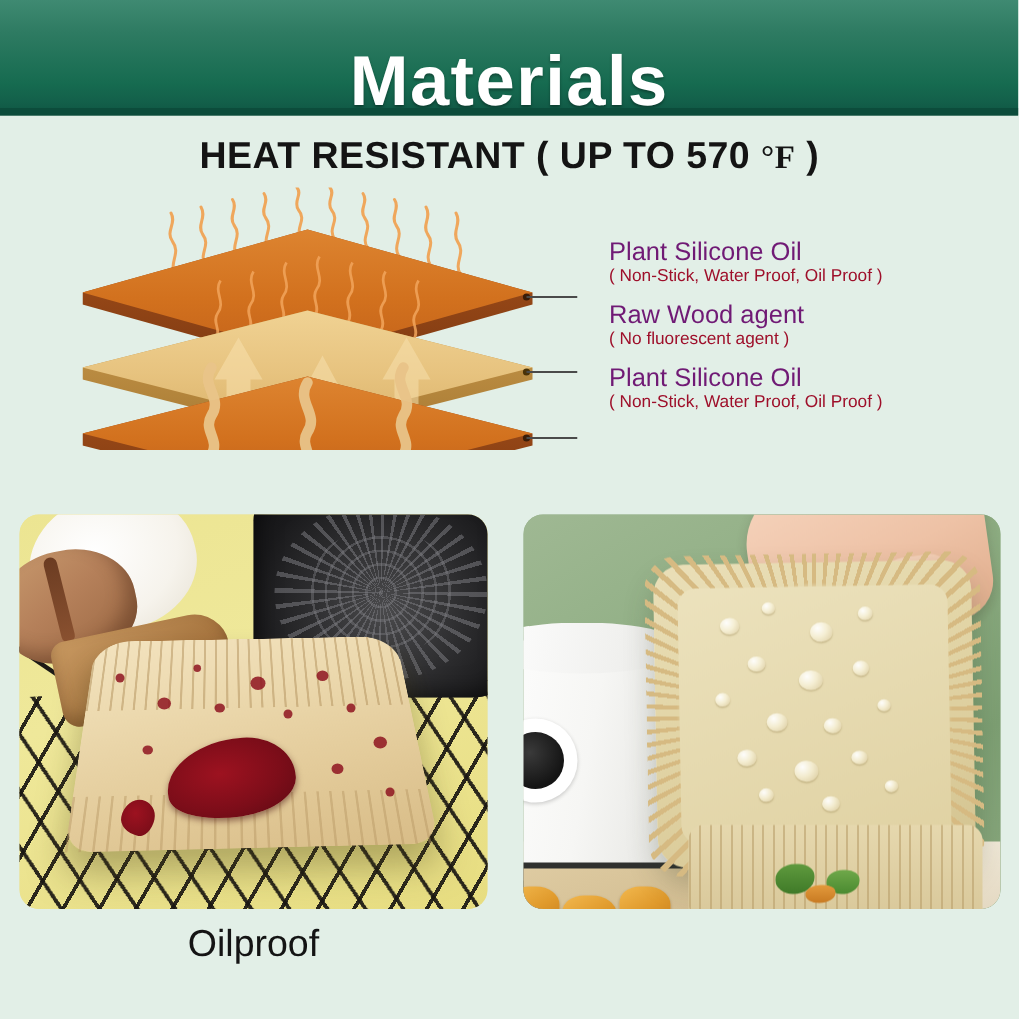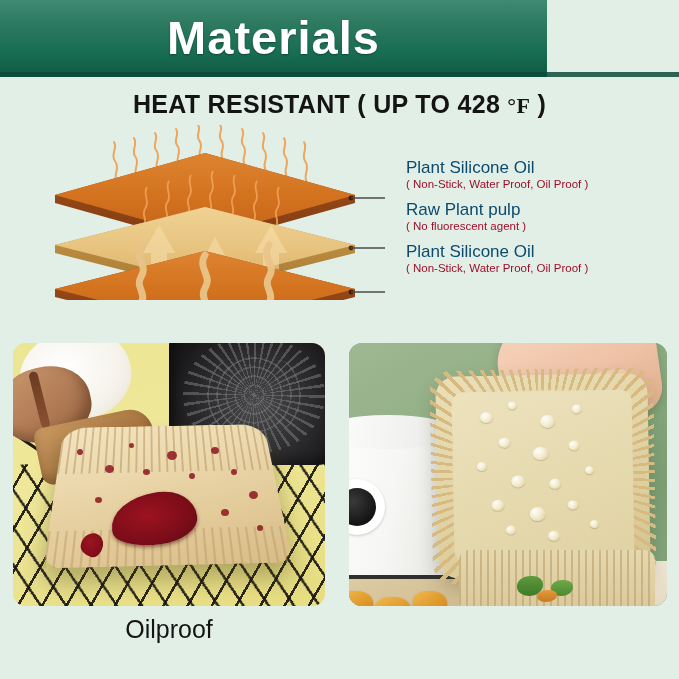--- a/index.html
+++ b/index.html
@@ -6,23 +6,23 @@
   body{
     width:679px;height:679px;overflow:hidden;
     background:#e2efe7;
     font-family:"Liberation Sans", sans-serif;
     position:relative;
   }
   #page{position:relative;width:679px;height:679px;background:#e2efe7;overflow:hidden;}
 
   
   .header{
-    position:absolute;left:0;top:0;width:547px;height:77px;
+    position:absolute;left:0;top:0;width:679px;height:77px;
     background:linear-gradient(to bottom,#3f8a72 0%, #2e7b62 28%, #166b50 72%, #13604a 88%, #0f5542 100%);
-    display:flex;align-items:center;justify-content:center;
+    display:flex;align-items:flex-end;justify-content:center;
   }
   .header .title{
     color:#ffffff;font-size:47px;font-weight:700;letter-spacing:1px;
     line-height:1;margin-top:-2px;
     text-shadow:0 1px 2px rgba(0,0,0,0.35);
   }
   .header .underbar{
     position:absolute;left:0;bottom:0;width:679px;height:5px;background:#0c4a39;opacity:.85;
   }
 
@@ -35,21 +35,21 @@
   .heat-line .deg{font-family:"Liberation Serif", serif;font-size:22px;}
 
   
   .diagram{position:absolute;left:55px;top:125px;width:330px;height:175px;}
   .diagram svg{display:block;}
 
   
   .labels{position:absolute;left:406px;top:158px;width:268px;}
   .label-block{position:absolute;left:0;}
   .label-block .lb-title{
-    color:#0c4a6e;font-size:17px;font-weight:400;line-height:19px;white-space:nowrap;
+    color:#701a75;font-size:17px;font-weight:400;line-height:19px;white-space:nowrap;
   }
   .label-block .lb-sub{
     color:#9e0f2a;font-size:11.5px;font-weight:400;line-height:13px;white-space:nowrap;margin-top:1px;
   }
   .lb1{top:0;}
   .lb2{top:42px;}
   .lb3{top:84px;}
 
   
   .photos{position:absolute;left:0;top:343px;width:679px;height:263px;}
@@ -241,21 +241,21 @@
 <body>
 
 <div id="page">
 
   <div class="header">
     <div class="title">Materials</div>
     <div class="underbar"></div>
   </div>
 
   <div class="heat-line">
-    <span>HEAT RESISTANT ( UP TO 428 </span><span class="deg">°F</span><span> )</span>
+    <span>HEAT RESISTANT ( UP TO 570 </span><span class="deg">°F</span><span> )</span>
   </div>
 
   <div class="diagram">
     <svg width="330" height="175" viewBox="0 0 330 175">
       <defs>
         <linearGradient id="gTop" x1="0" y1="0" x2="0" y2="1">
           <stop offset="0" stop-color="#dd8430"></stop>
           <stop offset="0.55" stop-color="#d2711e"></stop>
           <stop offset="1" stop-color="#c4631a"></stop>
         </linearGradient>
@@ -343,21 +343,21 @@
       </g>
     </svg>
   </div>
 
   <div class="labels">
     <div class="label-block lb1">
       <div class="lb-title">Plant Silicone Oil</div>
       <div class="lb-sub">( Non-Stick, Water Proof, Oil Proof )</div>
     </div>
     <div class="label-block lb2">
-      <div class="lb-title">Raw Plant pulp</div>
+      <div class="lb-title">Raw Wood agent</div>
       <div class="lb-sub">( No fluorescent agent )</div>
     </div>
     <div class="label-block lb3">
       <div class="lb-title">Plant Silicone Oil</div>
       <div class="lb-sub">( Non-Stick, Water Proof, Oil Proof )</div>
     </div>
   </div>
 
   <div class="photos">
 

